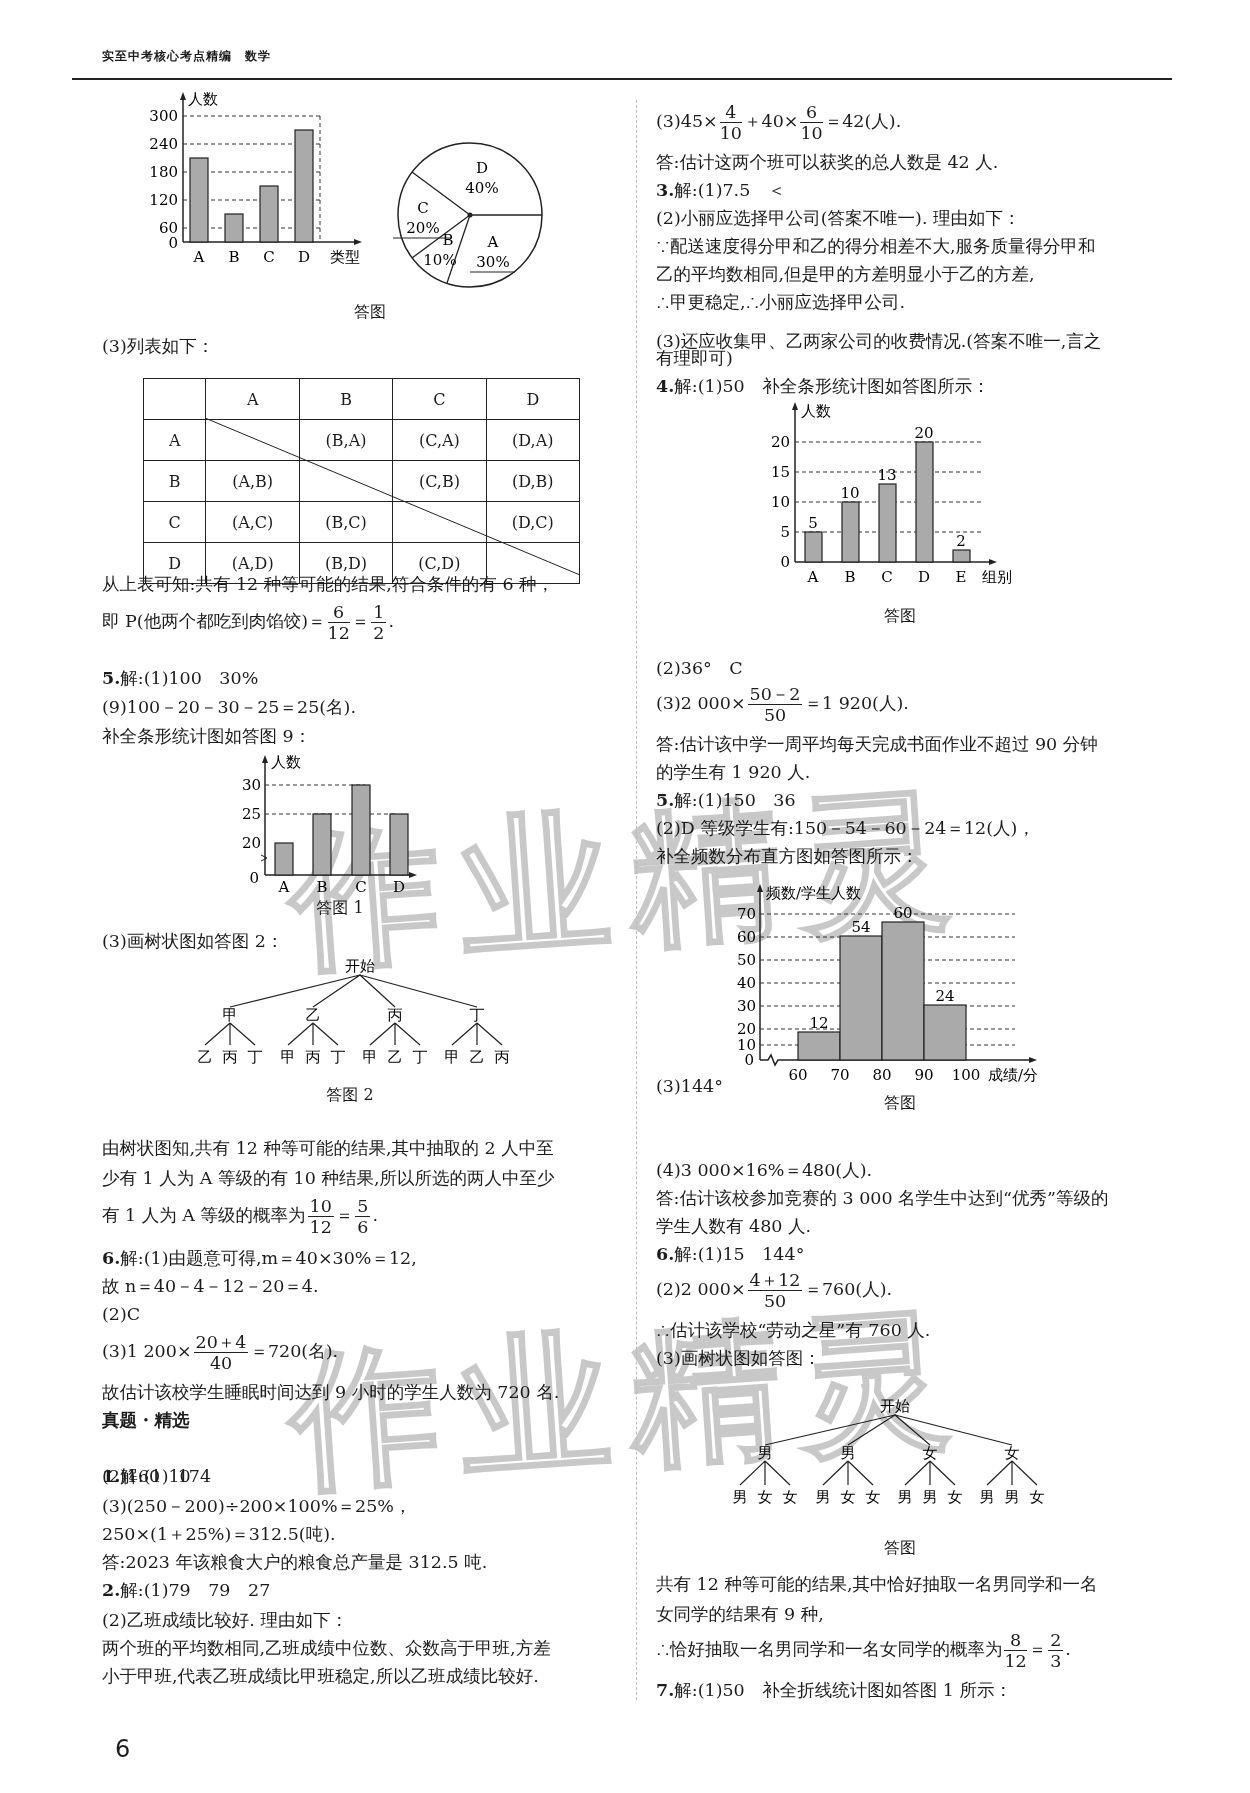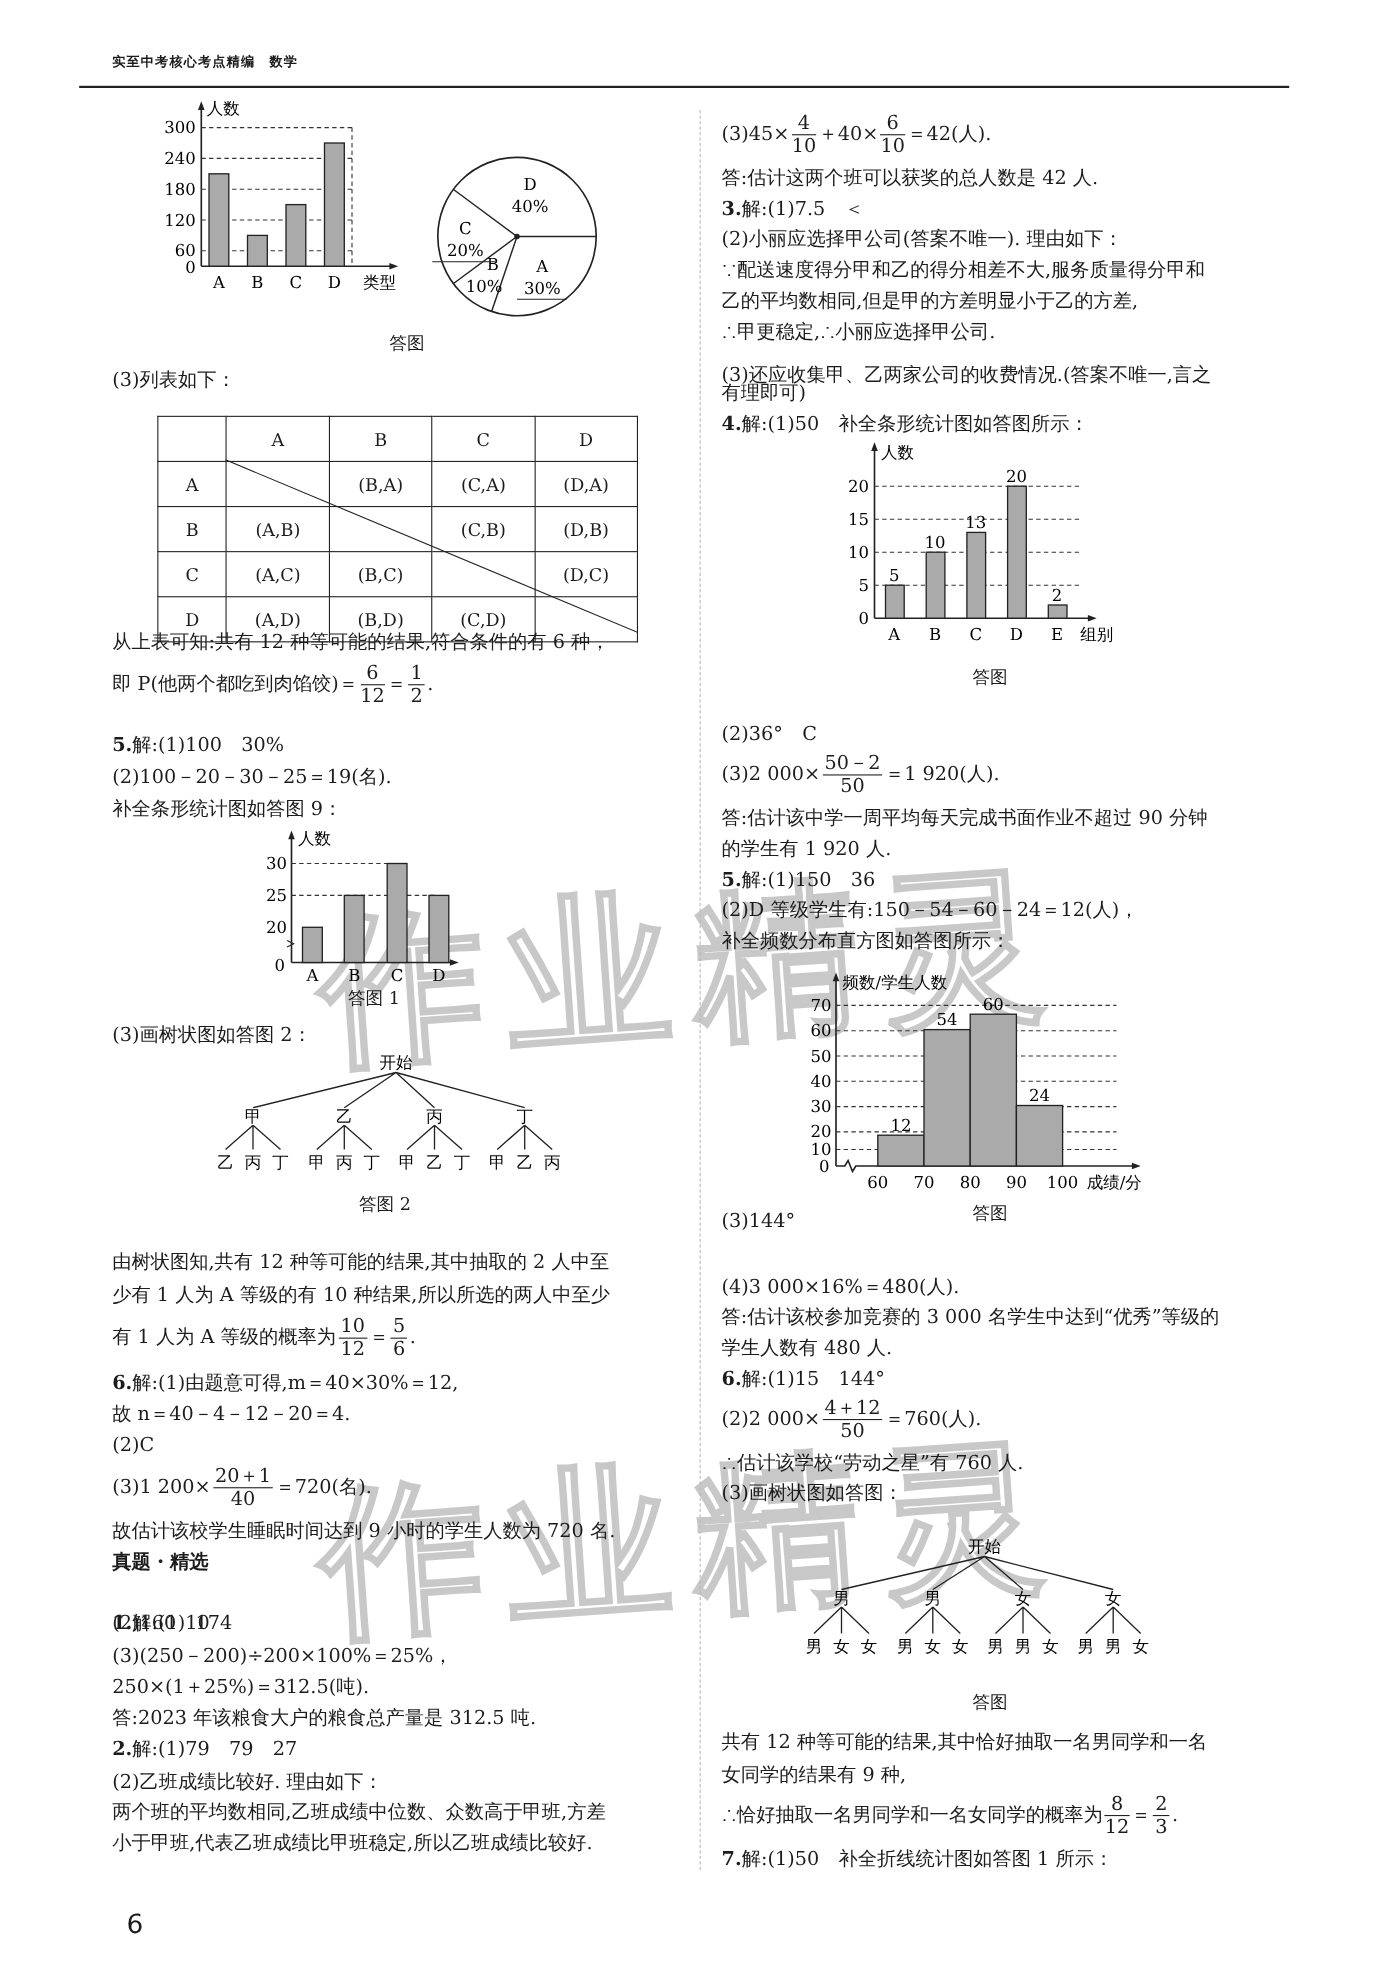--- a/index.html
+++ b/index.html
@@ -139,21 +139,21 @@
 <svg style="position:absolute;left:143px;top:378px;pointer-events:none;" width="437" height="200">
   <line x1="62" y1="40" x2="437" y2="197" stroke="#222" stroke-width="1"></line>
 </svg>
 
 <div class="col left">
   <div class="p" style="top:478px;">从上表可知:共有 12 种等可能的结果,符合条件的有 6 种，</div>
   <div class="p" style="top:510px;">
     <span>即 P(他两个都吃到肉馅饺)＝</span><span class="frac"><span class="num">6</span><span>12</span></span>＝<span class="frac"><span class="num">1</span><span>2</span></span>.
   </div>
   <div class="p" style="top:572px;"><span class="b">5.</span><span>解:(1)100　30%</span></div>
-  <div class="p" style="top:601px;">(2)100－20－30－25＝19(名).</div>
+  <div class="p" style="top:601px;">(9)100－20－30－25＝25(名).</div>
   <div class="p" style="top:630px;">补全条形统计图如答图 9：</div>
 </div>
 
 <svg style="position:absolute;left:235px;top:755px;" width="200" height="140" viewBox="0 0 200 140">
   <line x1="30" y1="120" x2="30" y2="6" stroke="#222" stroke-width="1.5"></line>
   <polygon points="30,0 27,8 33,8" fill="#222"></polygon>
   <line x1="30" y1="120" x2="175" y2="120" stroke="#222" stroke-width="1.5"></line>
   <polygon points="182,120 174,117 174,123" fill="#222"></polygon>
   <path d="M26,106 l6,-3 l-6,-3" stroke="#222" fill="none"></path>
   <g stroke="#333" stroke-dasharray="4,3">
@@ -216,21 +216,21 @@
 </svg>
 <div class="caption" style="left:310px;top:1085px;width:80px;">答图 2</div>
 
 <div class="col left">
   <div class="p" style="top:1042px;">由树状图知,共有 12 种等可能的结果,其中抽取的 2 人中至</div>
   <div class="p" style="top:1072px;">少有 1 人为 A 等级的有 10 种结果,所以所选的两人中至少</div>
   <div class="p" style="top:1104px;"><span>有 1 人为 A 等级的概率为</span><span class="frac"><span class="num">10</span><span>12</span></span>＝<span class="frac"><span class="num">5</span><span>6</span></span>.</div>
   <div class="p" style="top:1152px;"><span class="b">6.</span><span>解:(1)由题意可得,m＝40×30%＝12,</span></div>
   <div class="p" style="top:1180px;">故 n＝40－4－12－20＝4.</div>
   <div class="p" style="top:1208px;">(2)C</div>
-  <div class="p" style="top:1240px;"><span>(3)1 200×</span><span class="frac"><span class="num">20＋1</span><span>40</span></span><span>＝720(名).</span></div>
+  <div class="p" style="top:1240px;"><span>(3)1 200×</span><span class="frac"><span class="num">20＋4</span><span>40</span></span><span>＝720(名).</span></div>
   <div class="p" style="top:1286px;">故估计该校学生睡眠时间达到 9 小时的学生人数为 720 名.</div>
   <div class="p b" style="top:1314px;font-family:'DejaVu Sans','Liberation Sans',sans-serif;">真题・精选</div>
   <div class="p" style="top:1342px;margin-top:28px;"><span class="b">1.</span><span>解:(1)10</span></div>
   <div class="p" style="top:1370px;">(2)160　174</div>
   <div class="p" style="top:1400px;">(3)(250－200)÷200×100%＝25%，</div>
   <div class="p" style="top:1428px;">250×(1＋25%)＝312.5(吨).</div>
   <div class="p" style="top:1456px;">答:2023 年该粮食大户的粮食总产量是 312.5 吨.</div>
   <div class="p" style="top:1484px;"><span class="b">2.</span><span>解:(1)79　79　27</span></div>
   <div class="p" style="top:1514px;">(2)乙班成绩比较好. 理由如下：</div>
   <div class="p" style="top:1542px;">两个班的平均数相同,乙班成绩中位数、众数高于甲班,方差</div>
@@ -348,21 +348,21 @@
       <text x="110" y="200">70</text>
       <text x="152" y="200">80</text>
       <text x="194" y="200">90</text>
       <text x="236" y="200">100</text>
     </g>
   <text x="258" y="200" font-size="15">成绩/分</text>
 </svg>
 <div class="caption" style="left:870px;top:1093px;width:60px;">答图</div>
 
 <div class="col right">
-  <div class="p" style="top:996px;text-align:right;">(3)144°</div>
+  <div class="p" style="top:972px;text-align:right;">(3)144°</div>
   <div class="p" style="top:1056px;">(4)3 000×16%＝480(人).</div>
   <div class="p" style="top:1084px;">答:估计该校参加竞赛的 3 000 名学生中达到“优秀”等级的</div>
   <div class="p" style="top:1112px;">学生人数有 480 人.</div>
   <div class="p" style="top:1140px;"><span class="b">6.</span><span>解:(1)15　144°</span></div>
   <div class="p" style="top:1170px;"><span>(2)2 000×</span><span class="frac"><span class="num">4＋12</span><span>50</span></span><span>＝760(人).</span></div>
   <div class="p" style="top:1216px;">∴估计该学校“劳动之星”有 760 人.</div>
   <div class="p" style="top:1244px;">(3)画树状图如答图：</div>
 </div>
 
 <svg style="position:absolute;left:720px;top:1395px;" width="360" height="120" viewBox="0 0 360 120">

